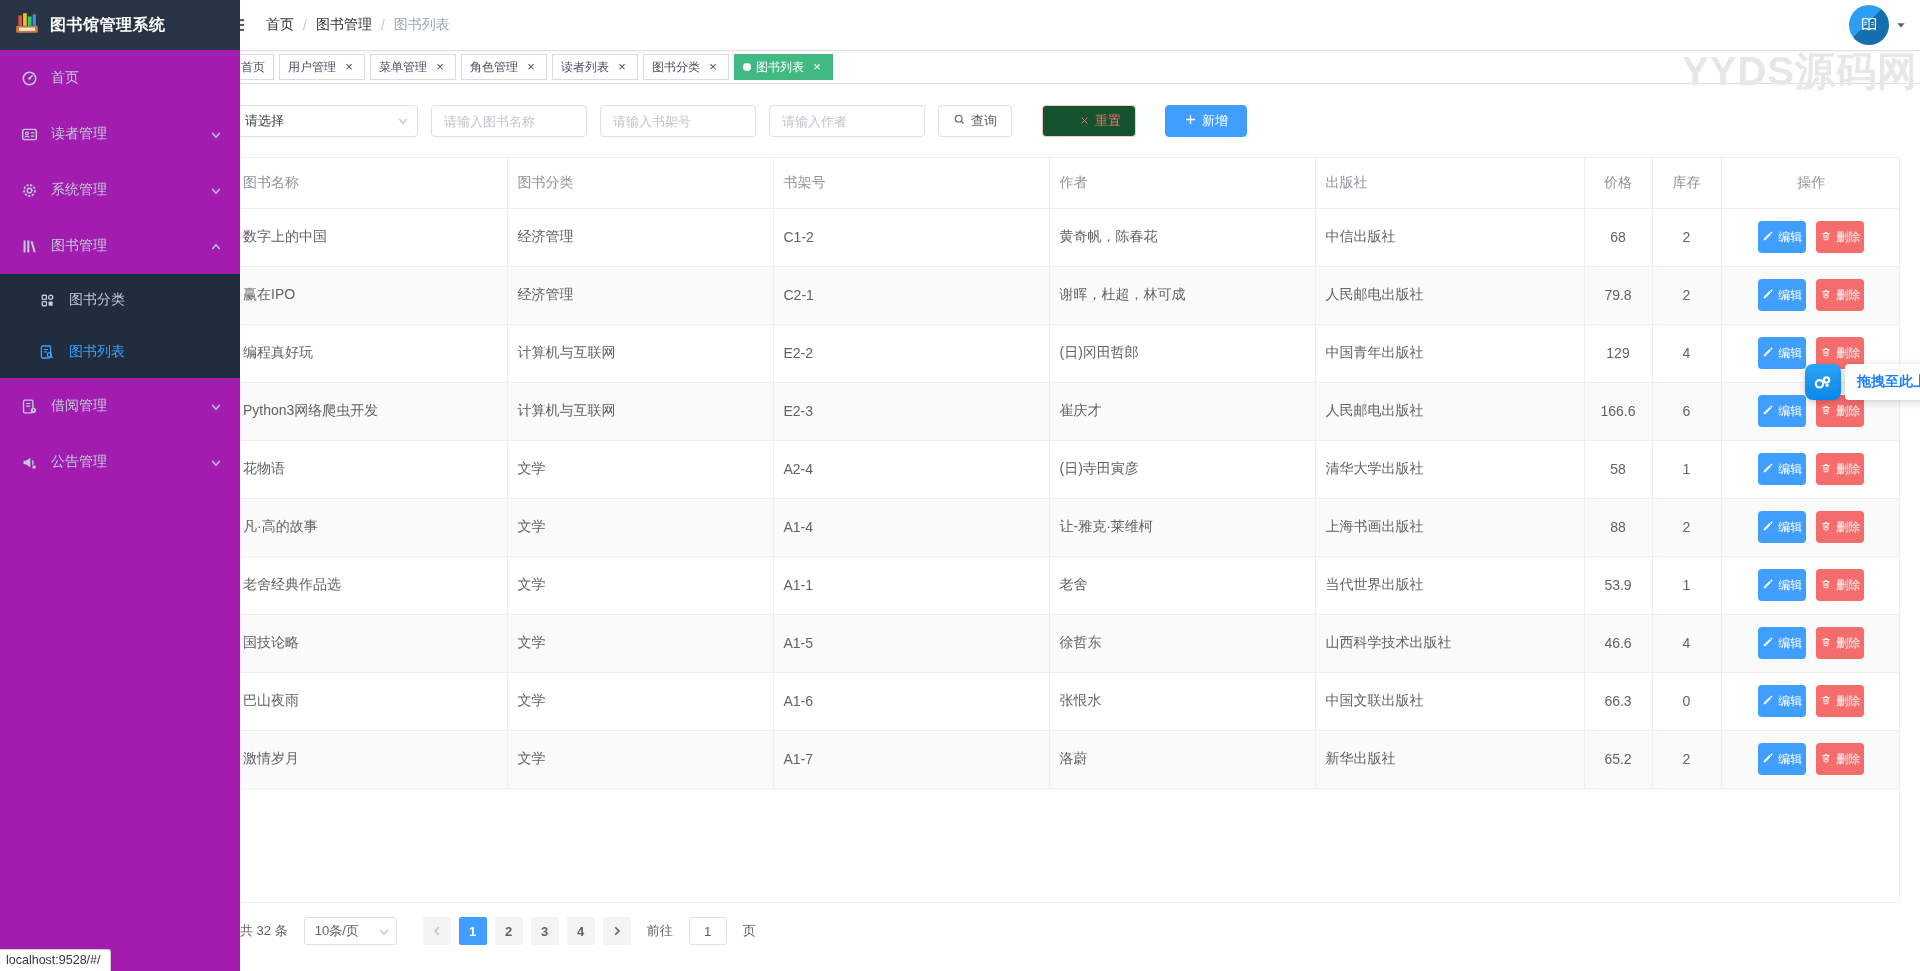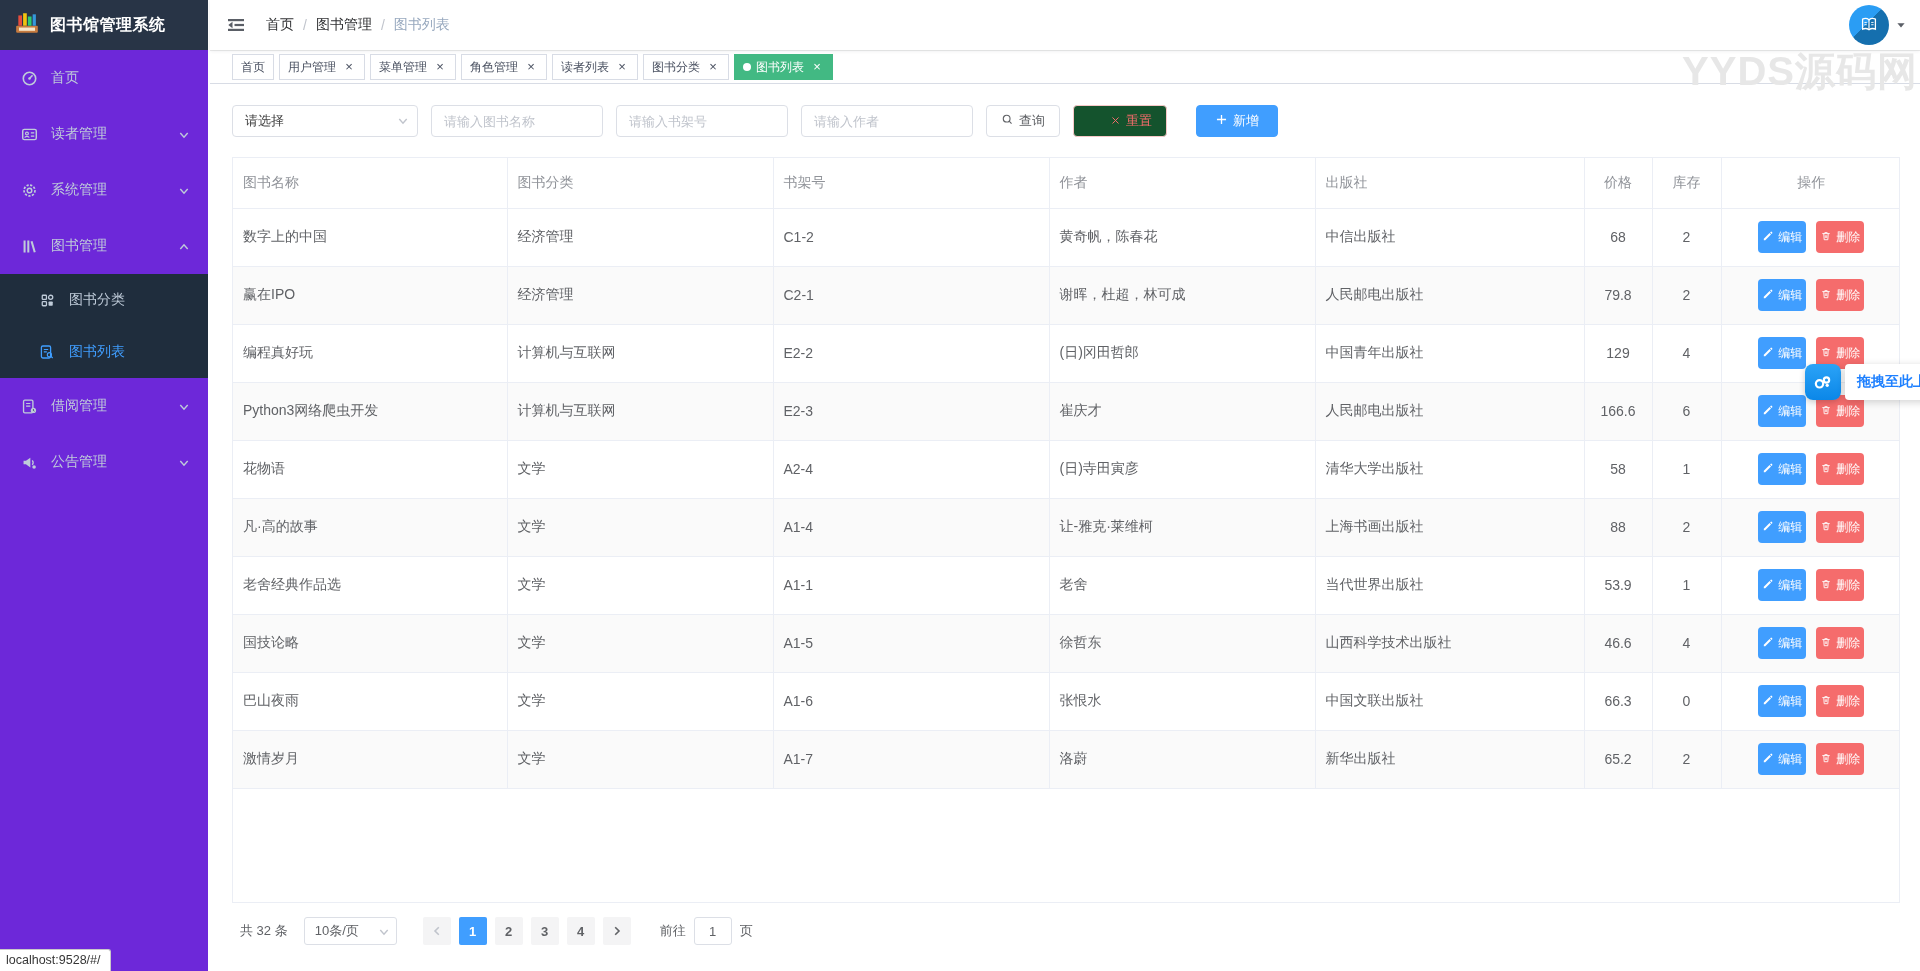--- a/index.html
+++ b/index.html
@@ -1,21 +1,21 @@
 <!DOCTYPE html>
 <html><head>
 <meta charset="utf-8">
 <style>
   * { margin:0; padding:0; box-sizing:border-box; }
   html,body { width:1920px; height:971px; overflow:hidden; background:#fff;
     font-family:"Liberation Sans","DejaVu Sans",sans-serif; }
   body { position:relative; }
 
   
-  .sidebar { position:absolute; left:0; top:0; width:208px; height:971px; background:#6d28d9; z-index:10; }
+  .sidebar { position:absolute; left:0; top:0; width:240px; height:971px; background:#a21caf; z-index:10; }
   .logo-bar { height:50px; background:#283446; display:flex; align-items:center; padding-left:14px; gap:10px; }
   .logo-title { color:#fff; font-size:16px; font-weight:bold; letter-spacing:.5px; white-space:nowrap; }
   .menu { padding-top:0; }
   .menu-item { height:56px; display:flex; align-items:center; padding:0 20px; color:#bfcbd9; font-size:14px; cursor:pointer; position:relative; white-space:nowrap; }
   .menu-item .mi-icon { width:18px; height:18px; margin-right:13px; display:flex; align-items:center; justify-content:center; color:#bfcbd9; }
   .menu-item .chev { position:absolute; right:18px; top:50%; margin-top:-6px; color:#bfcbd9; }
   .menu-item .chev.up svg { transform:rotate(180deg); }
   .submenu { background:#1f2d3d; }
   .submenu .menu-item { height:52px; padding-left:38px; }
   .menu-item.active { color:#409eff; }
@@ -43,24 +43,24 @@
 
   .watermark { position:absolute; top:44px; right:2px; font-size:40px; font-weight:bold; color:#e7e7e7; letter-spacing:1px; white-space:nowrap; z-index:4; pointer-events:none; }
 
   .content { position:absolute; top:84px; left:0; right:0; bottom:0; background:#fff; }
 
   
   .filter-row { position:absolute; top:21px; left:22px; display:flex; align-items:center; }
   .sel, .inp { height:32px; border:1px solid #dcdfe6; border-radius:4px; font-size:13px; background:#fff; }
   .sel { width:186px; margin-right:13px; position:relative; display:flex; align-items:center; padding:0 28px 0 12px; color:#404040; cursor:pointer; }
   .sel .sel-chev { position:absolute; right:8px; top:9px; color:#c0c4cc; }
-  .inp { width:172px; margin-right:13px; padding:0 12px; color:#0f766e; outline:none; }
+  .inp { width:156px; margin-right:13px; padding:0 12px; color:#0f766e; outline:none; }
   .inp::placeholder { color:#c0c4cc; }
   .btn { height:32px; border-radius:4px; font-size:13px; display:inline-flex; align-items:center; justify-content:center; gap:5px; cursor:pointer; border:1px solid #dcdfe6; background:#fff; color:#606266; padding:0 14px; white-space:nowrap; }
-  .btn-search { margin-right:13px; }
+  .btn-search { margin-right:30px; }
   .btn-reset { color:#f56c6c; background:#14532d; border-color:#f8c8c8; margin-right:29px;padding-left:36px; }
   .btn-add { background:#409eff; border-color:#409eff; color:#fff; padding:0 18px; }
 
   
   .table-wrap { position:absolute; top:73px; left:22px; width:1668px; height:746px; border:1px solid #ebeef5; background:#fff; overflow:hidden; }
   table { width:100%; border-collapse:collapse; table-layout:fixed; }
   th, td { border-right:1px solid #ebeef5; border-bottom:1px solid #ebeef5; font-size:14px; padding:0 10px; text-align:left; overflow:hidden; white-space:nowrap; }
   th:last-child, td:last-child { border-right:none; }
   th { height:50px; color:#909399; font-weight:500; background:#fff; }
   td { height:58px; color:#606266; }
@@ -72,21 +72,21 @@
   .row-btn.del { background:#f56c6c; }
 
   
   .pagination { position:absolute; top:833px; left:30px; display:flex; align-items:center; font-size:13px; color:#606266; }
   .pg-total { margin-right:16px; }
   .pg-size { width:93px; height:28px; border:1px solid #dcdfe6; border-radius:3px; display:flex; align-items:center; padding:0 22px 0 10px; position:relative; color:#606266; cursor:pointer; margin-right:22px; }
   .pg-size .sel-chev { position:absolute; right:6px; top:8px; color:#c0c4cc; }
   .pg-btn { min-width:28px; height:28px; border:none; border-radius:2px; background:#f4f4f5; color:#606266; margin:0 4px; display:inline-flex; align-items:center; justify-content:center; font-size:13px; font-weight:bold; cursor:pointer; font-family:inherit; }
   .pg-btn.disabled { color:#c0c4cc; cursor:default; }
   .pg-btn.page.active { background:#409eff; color:#fff; }
-  .pg-goto { margin-left:25px; display:flex; align-items:center; gap:8px; }
+  .pg-goto { margin-left:12px; display:flex; align-items:center; gap:16px; }
   .pg-input { width:38px; height:28px; border:1px solid #dcdfe6; border-radius:3px; text-align:center; font-size:13px; color:#606266; outline:none; }
 
   
   .upload-float { position:absolute; left:1805px; top:364px; display:flex; align-items:center; z-index:20; }
   .upload-icon { width:36px; height:36px; border-radius:8px; background:linear-gradient(180deg,#2ba3f7,#0b87e8); display:flex; align-items:center; justify-content:center; box-shadow:0 2px 6px rgba(0,0,0,.2); cursor:pointer; }
   .upload-label { margin-left:4px; height:36px; width:160px; background:#fff; border-radius:4px; box-shadow:0 2px 8px rgba(0,0,0,.18); display:flex; align-items:center; padding:0 12px; color:#1e80ff; font-weight:bold; font-size:14px; white-space:nowrap; cursor:pointer; }
 
   
   .status-tooltip { position:absolute; left:0; bottom:0; background:#fff; border:1px solid #c9c9c9; border-left:none; border-bottom:none; border-top-right-radius:3px; padding:3px 9px 4px 6px; font-size:12.5px; color:#363636; z-index:60; }
 </style>

